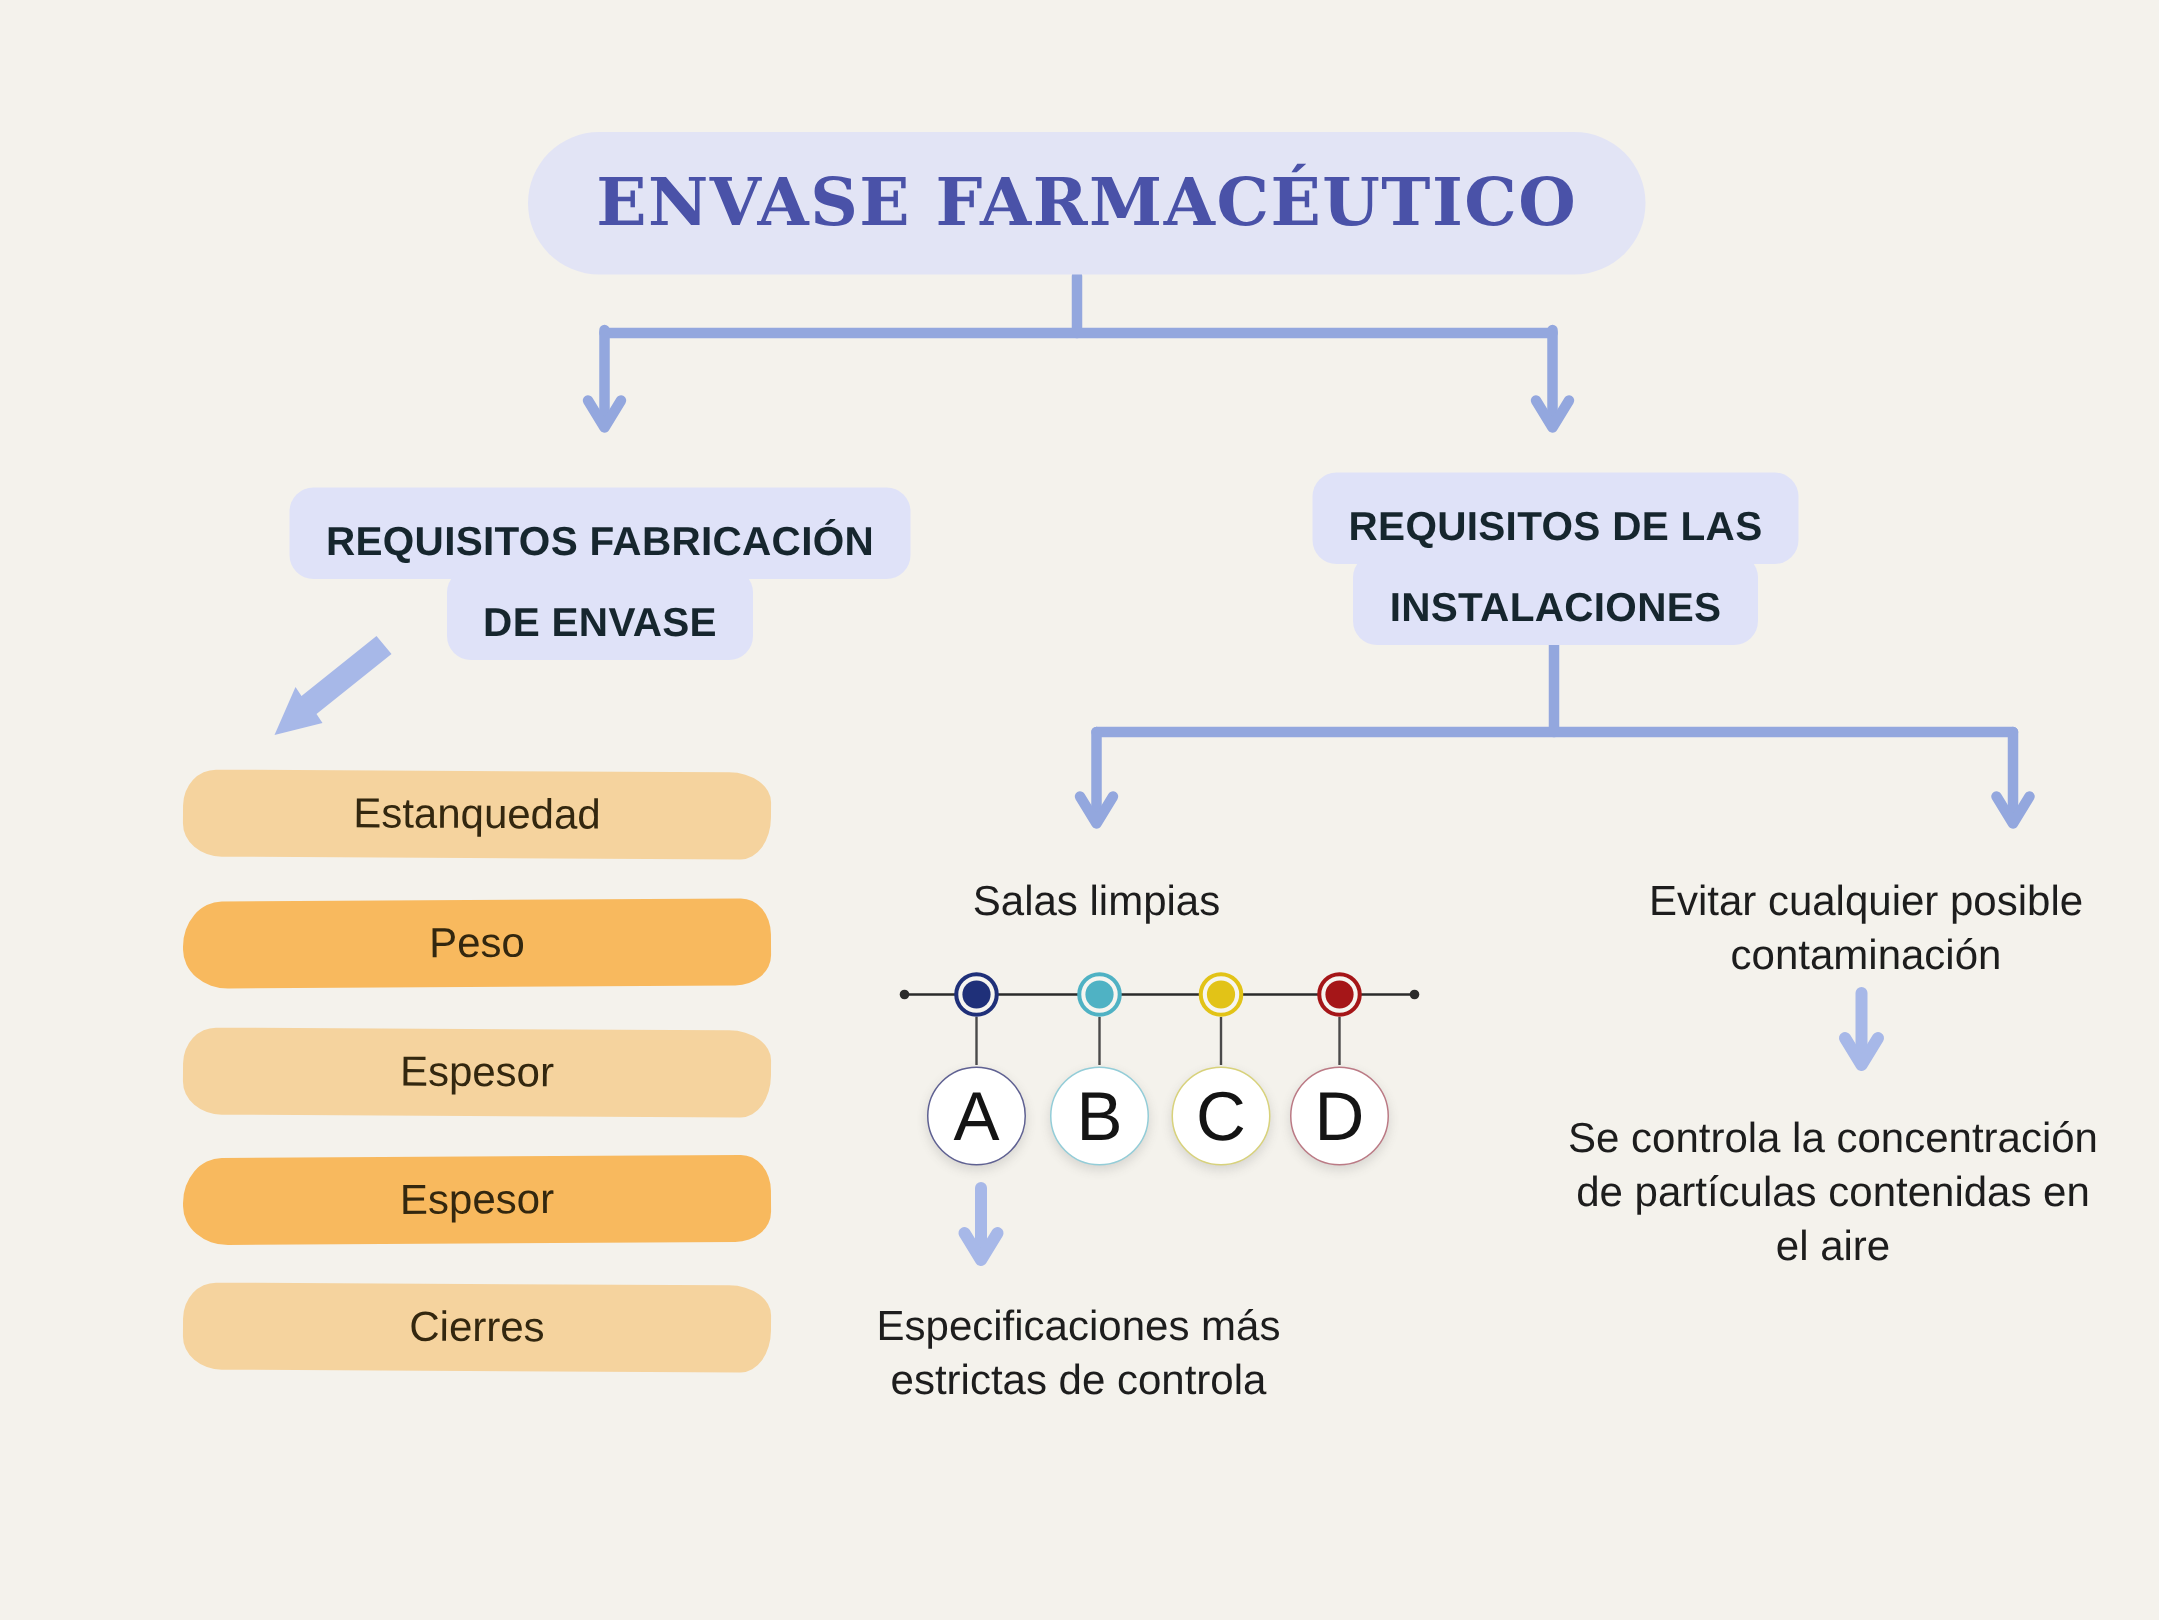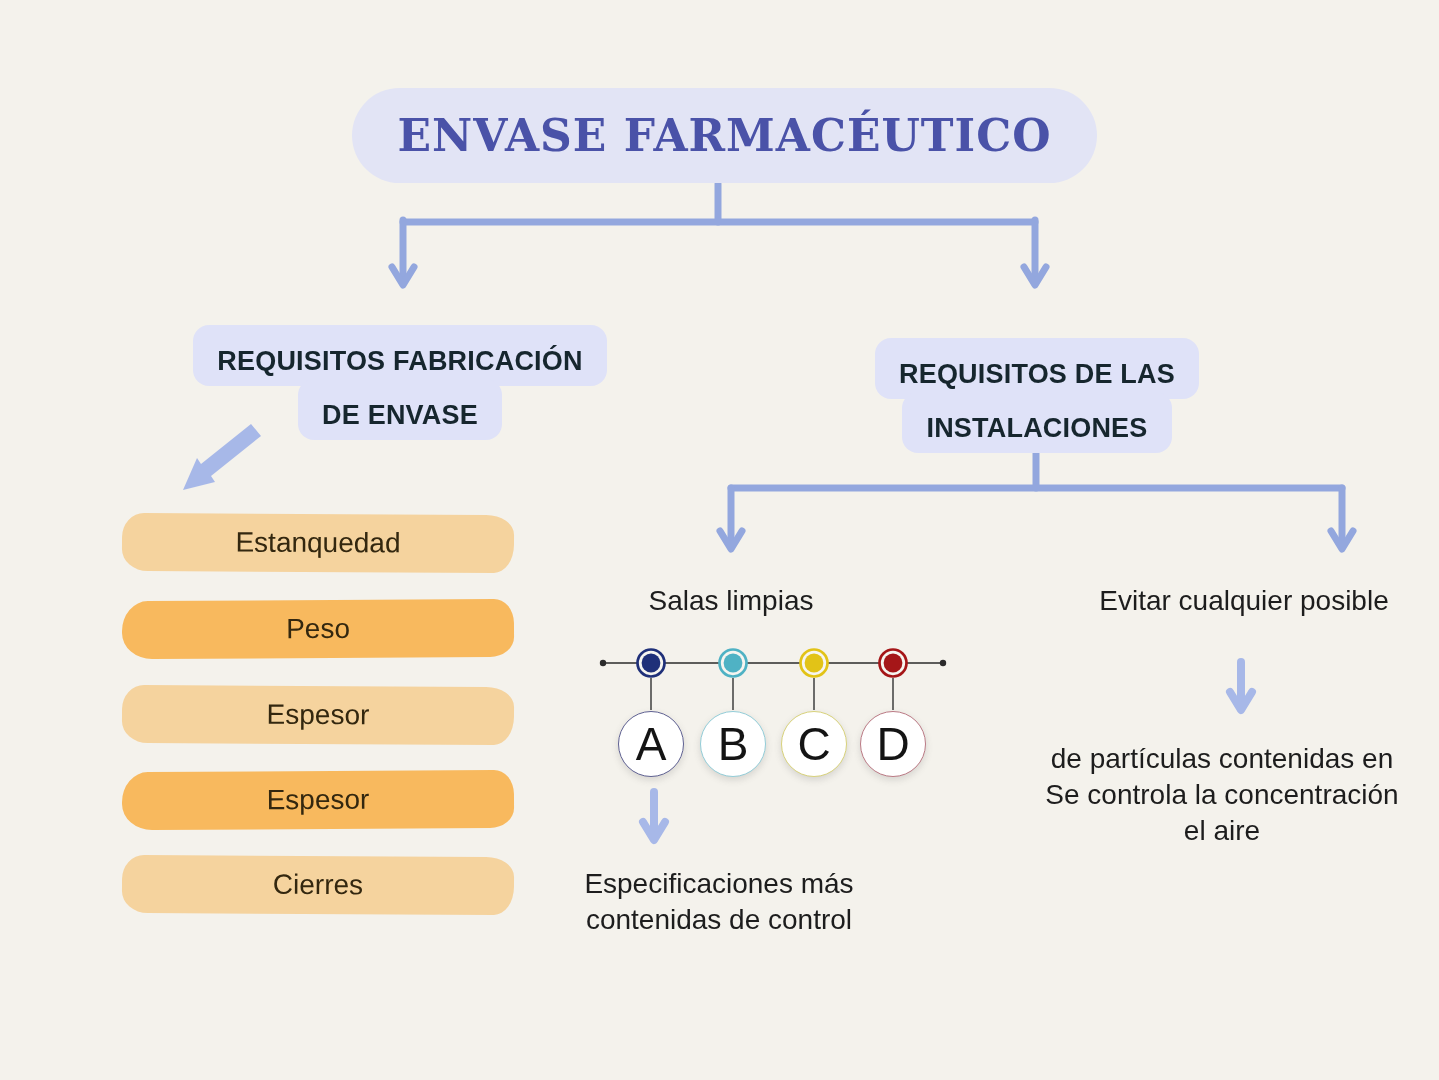--- a/index.html
+++ b/index.html
@@ -23,21 +23,21 @@
 
   
   .node-heading { position: absolute; z-index: 2; text-align: center; }
   .node-heading .hl-line {
     display: inline-block; background: #dfe2f8; border-radius: 16px;
     padding: 21px 24px 9px; font-weight: 700; font-size: 27px; color: #16262e;
     letter-spacing: 0.2px;
   }
   .node-heading .row2 { margin-top: -7px; position: relative; }
   .node-left  { left: 155px; top: 325px; width: 490px; }
-  .node-right { left: 852px; top: 338px; width: 370px; }
+  .node-right { left: 852px; top: 315px; width: 370px; }
 
   
   .bar {
     position: absolute; left: 122px; width: 392px; height: 58px; z-index: 2;
     display: flex; align-items: center; justify-content: center;
     font-size: 28px; color: #33270f;
   }
   .bar:nth-of-type(odd)  { border-radius: 26px 20px 24px 30px / 30px 24px 20px 26px; transform: rotate(-0.35deg); }
   .bar:nth-of-type(even) { border-radius: 22px 28px 20px 26px / 24px 20px 28px 22px; transform: rotate(0.3deg); }
   .bar-0 { top: 514px; }
@@ -164,26 +164,27 @@
     </div>
   <div class="stage-circle stage-pos-2" style="border-color: rgb(216, 210, 123);">
       <span>C</span>
     </div>
   <div class="stage-circle stage-pos-3" style="border-color: rgb(187, 122, 133);">
       <span>D</span>
     </div>
 
   <div class="text-block salas-note">
     <div>Especificaciones más</div>
-    <div>contenidas de control</div>
+    <div>estrictas de controla</div>
   </div>
 
   <div class="text-block contam-label">
     <div>Evitar cualquier posible</div>
+    <div>contaminación</div>
   </div>
 
   <div class="text-block contam-note">
+    <div>Se controla la concentración</div>
     <div>de partículas contenidas en</div>
-    <div>Se controla la concentración</div>
     <div>el aire</div>
   </div>
 
 </div>
 
 </body></html>

